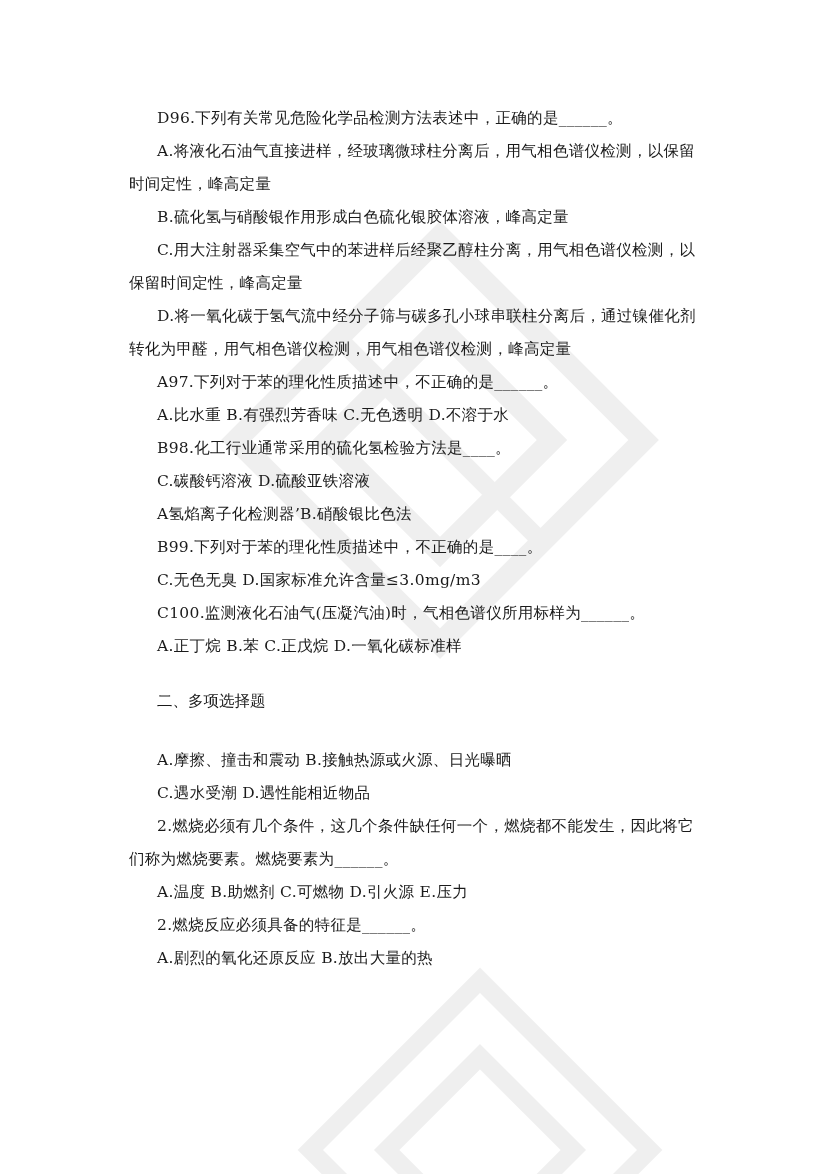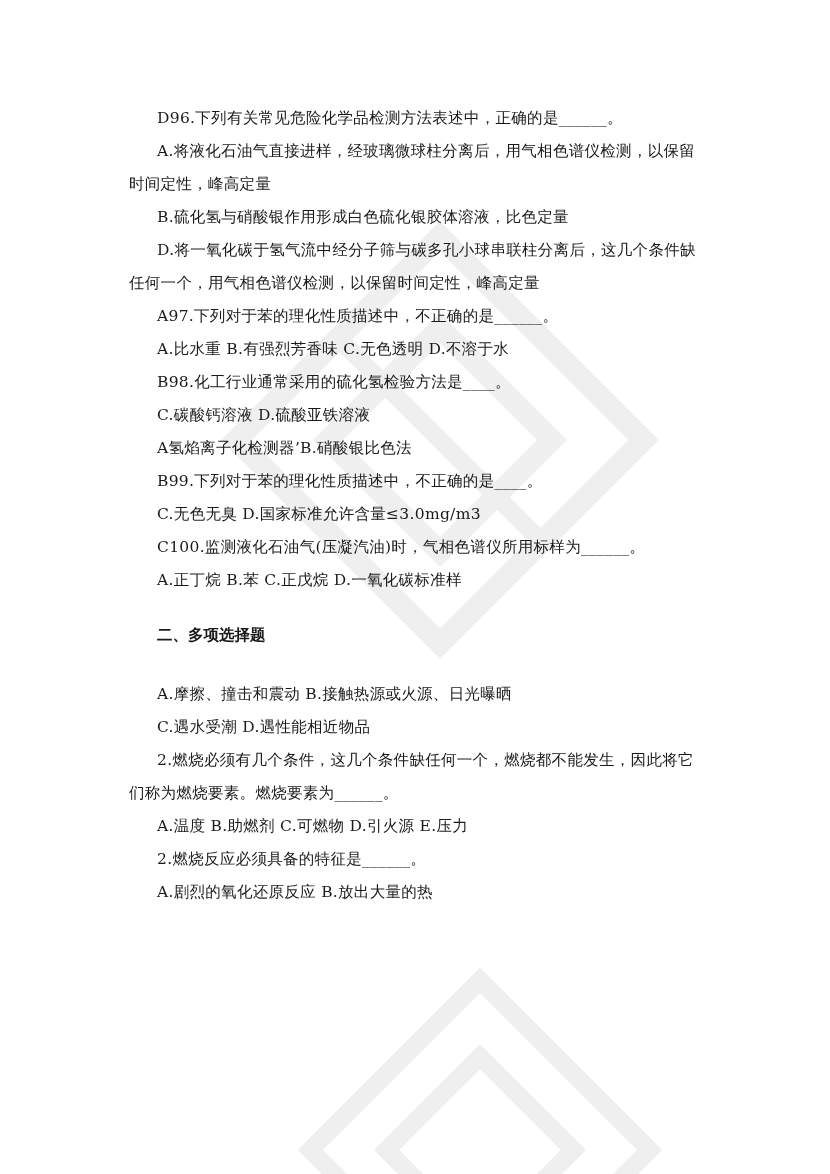--- a/index.html
+++ b/index.html
@@ -13,43 +13,44 @@
     opacity: 0.06; transform: rotate(45deg); pointer-events: none;
   }
   .watermark2 { left: 330px; top: 1000px; width: 300px; height: 300px; }
   .content { position: absolute; left: 129px; top: 102px; width: 580px; }
   .para {
     font-size: 15.5px; line-height: 33px; margin: 0; text-indent: 28px;
     letter-spacing: 0.3px; white-space: normal; word-break: break-all;
   }
   .heading {
     font-family: "DejaVu Sans", "Liberation Sans", sans-serif;
-    font-weight: bold; font-size: 15.5px; line-height: 33px; margin: 22px 0 26px 0; text-indent: 28px;
+    font-weight: normal; font-size: 15.5px; line-height: 33px; margin: 22px 0 26px 0; text-indent: 28px;
   }
 </style>
 </head>
 <body>
 
 <div class="page">
 
   <svg class="watermark" viewBox="0 0 100 100">
     <rect x="10" y="10" width="80" height="80" fill="none" stroke="#000" stroke-width="6"></rect>
     <rect x="28" y="28" width="44" height="44" fill="none" stroke="#000" stroke-width="6"></rect>
     <line x1="10" y1="50" x2="90" y2="50" stroke="#000" stroke-width="5"></line>
   </svg>
   <svg class="watermark watermark2" viewBox="0 0 100 100">
     <rect x="10" y="10" width="80" height="80" fill="none" stroke="#000" stroke-width="6"></rect>
     <rect x="28" y="28" width="44" height="44" fill="none" stroke="#000" stroke-width="6"></rect>
   </svg>
 
   <div class="content">
     <p class="para">D96.下列有关常见危险化学品检测方法表述中，正确的是______。</p>
     <p class="para">A.将液化石油气直接进样，经玻璃微球柱分离后，用气相色谱仪检测，以保留时间定性，峰高定量</p>
-    <p class="para">B.硫化氢与硝酸银作用形成白色硫化银胶体溶液，比色定量</p>
-    <p class="para">D.将一氧化碳于氢气流中经分子筛与碳多孔小球串联柱分离后，这几个条件缺任何一个，用气相色谱仪检测，以保留时间定性，峰高定量</p>
+    <p class="para">B.硫化氢与硝酸银作用形成白色硫化银胶体溶液，峰高定量</p>
+    <p class="para">C.用大注射器采集空气中的苯进样后经聚乙醇柱分离，用气相色谱仪检测，以保留时间定性，峰高定量</p>
+    <p class="para">D.将一氧化碳于氢气流中经分子筛与碳多孔小球串联柱分离后，通过镍催化剂转化为甲醛，用气相色谱仪检测，用气相色谱仪检测，峰高定量</p>
     <p class="para">A97.下列对于苯的理化性质描述中，不正确的是______。</p>
     <p class="para">A.比水重 B.有强烈芳香味 C.无色透明 D.不溶于水</p>
     <p class="para">B98.化工行业通常采用的硫化氢检验方法是____。</p>
     <p class="para">C.碳酸钙溶液 D.硫酸亚铁溶液</p>
     <p class="para">A氢焰离子化检测器’B.硝酸银比色法</p>
     <p class="para">B99.下列对于苯的理化性质描述中，不正确的是____。</p>
     <p class="para">C.无色无臭 D.国家标准允许含量≤3.0mg/m3</p>
     <p class="para">C100.监测液化石油气(压凝汽油)时，气相色谱仪所用标样为______。</p>
     <p class="para">A.正丁烷 B.苯 C.正戊烷 D.一氧化碳标准样</p>
 

